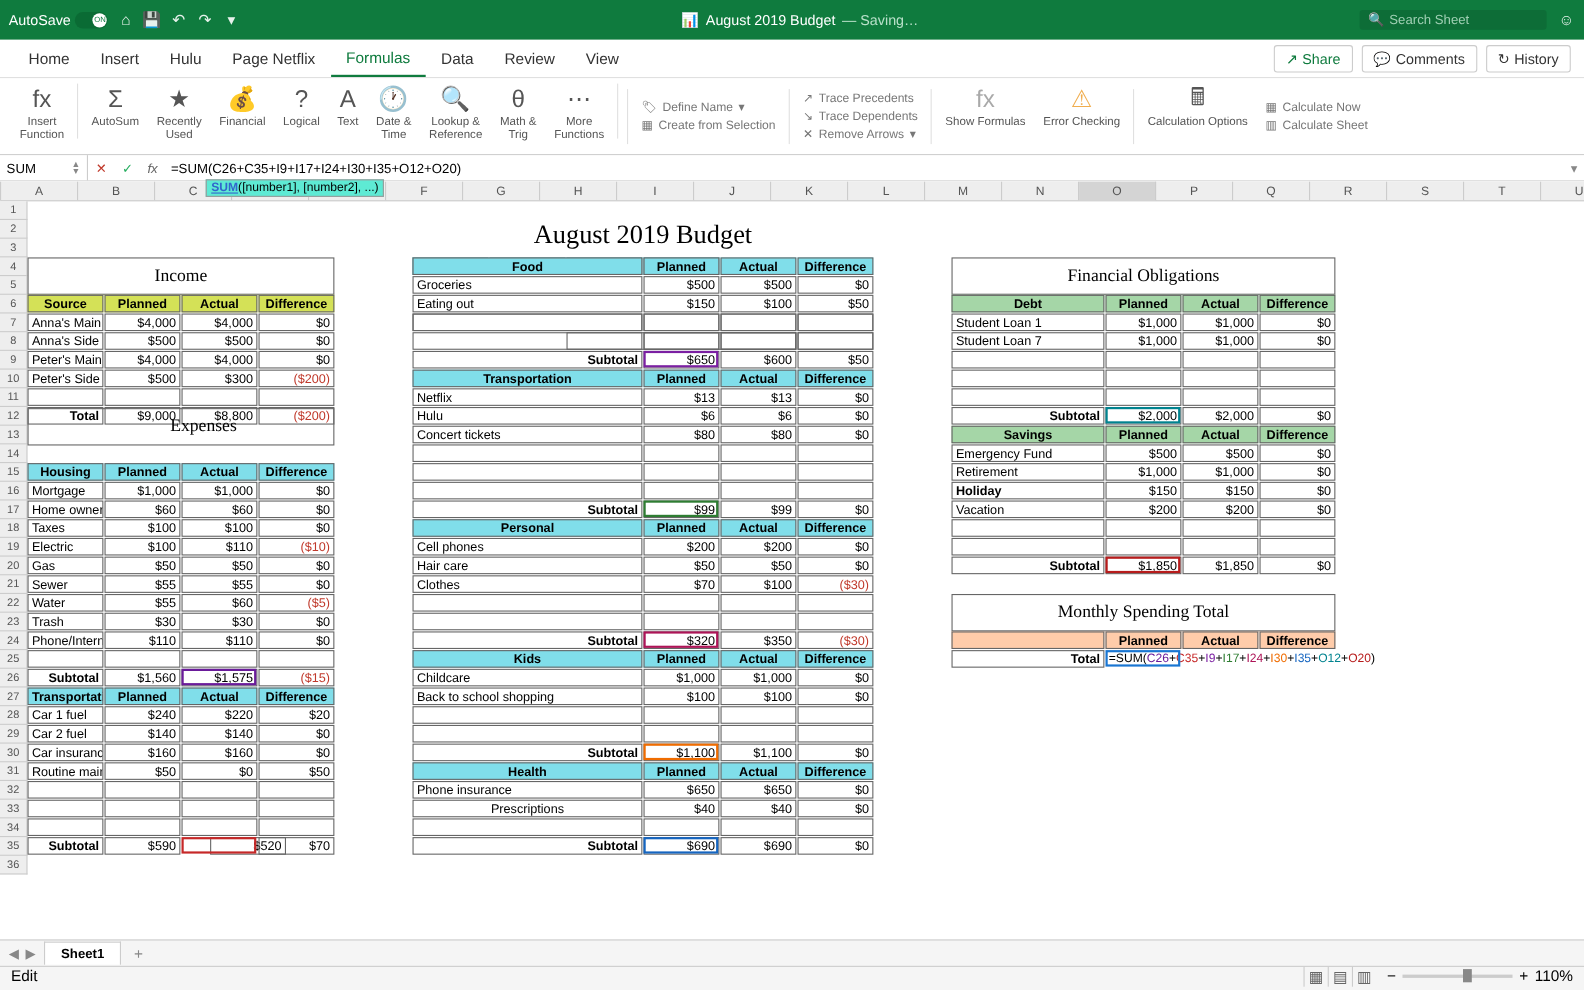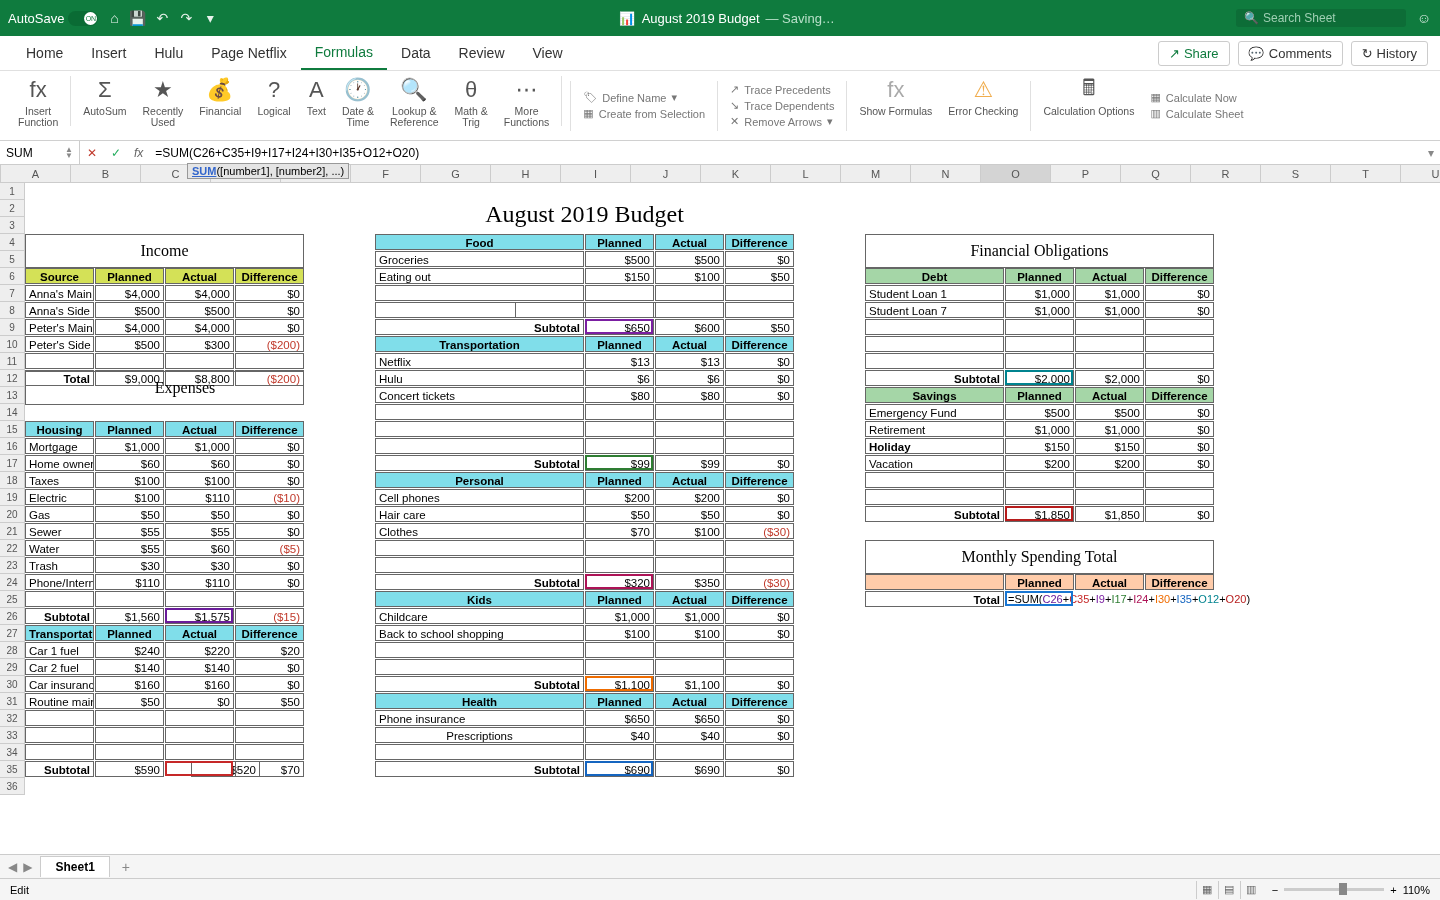--- a/index.html
+++ b/index.html
@@ -36,21 +36,21 @@
 .r-wide-item {display:flex;align-items:center;gap:5px;}
 
 
 .formula-bar { height: 24px; display: flex; align-items: center; border-bottom: 1px solid #ccc; font-size: 12px; }
 .name-box { width: 80px; padding: 0 6px; border-right: 1px solid #ccc; height: 100%; display: flex; align-items: center; justify-content:space-between;}
 .name-box .dd{font-size:8px;color:#888;display:flex;flex-direction:column;line-height:0.7;}
 .fb-icon { width: 24px; text-align: center; }
 .fb-x{color:#c0392b;} .fb-check{color:#27ae60;}
 .fx { font-style: italic; color: #666; padding: 0 6px; }
 .formula-input { flex: 1; padding: 0 6px; }
-.tooltip{position:absolute;top:163px;left:187px;background:#e5e5e5;border:1px solid #999;padding:1px 4px;font-size:11px;z-index:10;}
+.tooltip{position:absolute;top:163px;left:187px;background:#5eead4;border:1px solid #999;padding:1px 4px;font-size:11px;z-index:10;}
 .tooltip a{color:#3366cc;text-decoration:underline;font-weight:bold;}
 
 
 .grid-wrap { position: relative; height: 640px; overflow: hidden; background: #fff; }
 .col-headers { display: flex; height: 18px; font-size: 11px; color: #555; background: #eee; border-bottom:1px solid #ccc;}
 .corner { width: 25px; border-right: 1px solid #ccc; background: #eee; }
 .ch { border-right: 1px solid #ccc; text-align: center; line-height: 18px; }
 .row-headers { position: absolute; top: 18px; left: 0; width: 25px; background: #eee; }
 .rh { height: 17px; border-bottom: 1px solid #ccc; border-right: 1px solid #ccc; text-align: center; font-size: 10px; color: #555; line-height: 17px; }
 .cells { position: absolute; top: 18px; left: 25px; }
@@ -66,21 +66,21 @@
 
 .hl{position:absolute;pointer-events:none;border:2px solid;}
 
 
 .sheet-tabs { position: absolute; bottom: 22px; left: 0; right: 0; height: 24px; display: flex; align-items: center; font-size: 12px; border-top: 1px solid #ccc; background: #f5f5f5; padding: 0 6px; gap:6px;}
 .st-nav{display:flex;gap:2px;} .st-nav span{color:#888;padding:0 2px;}
 .sheet-tab { padding: 3px 14px; background: #fff; border: 1px solid #ccc; border-bottom: none; font-weight:bold;}
 .add-sheet{color:#888;padding:0 6px;font-size:14px;}
 
 
-.status-bar { position: absolute; bottom: 0; left: 0; right: 0; height: 22px; background: #f5f5f5; border-top: 1px solid #ccc; display: flex; align-items: center; font-size: 11px; padding: 0 10px; }
+.status-bar { position: absolute; bottom: 0; left: 0; right: 0; height: 22px; background: #f5f5f5; border-top: 1px solid #ccc; display: flex; align-items: flex-start; font-size: 14px; padding: 0 10px; }
 .status-bar .sp{flex:1;}
 .view-btns{display:flex;gap:0;}
 .view-btns span{width:22px;height:18px;border-left:1px solid #ccc;display:flex;align-items:center;justify-content:center;color:#666;}
 .zoom{display:flex;align-items:center;gap:6px;margin-left:10px;}
 .zoom-slider{width:100px;height:3px;background:#ccc;position:relative;}
 .zoom-slider .thumb{position:absolute;width:8px;height:12px;background:#888;top:-5px;left:55%;}
 </style>
 </head>
 <body>
 

